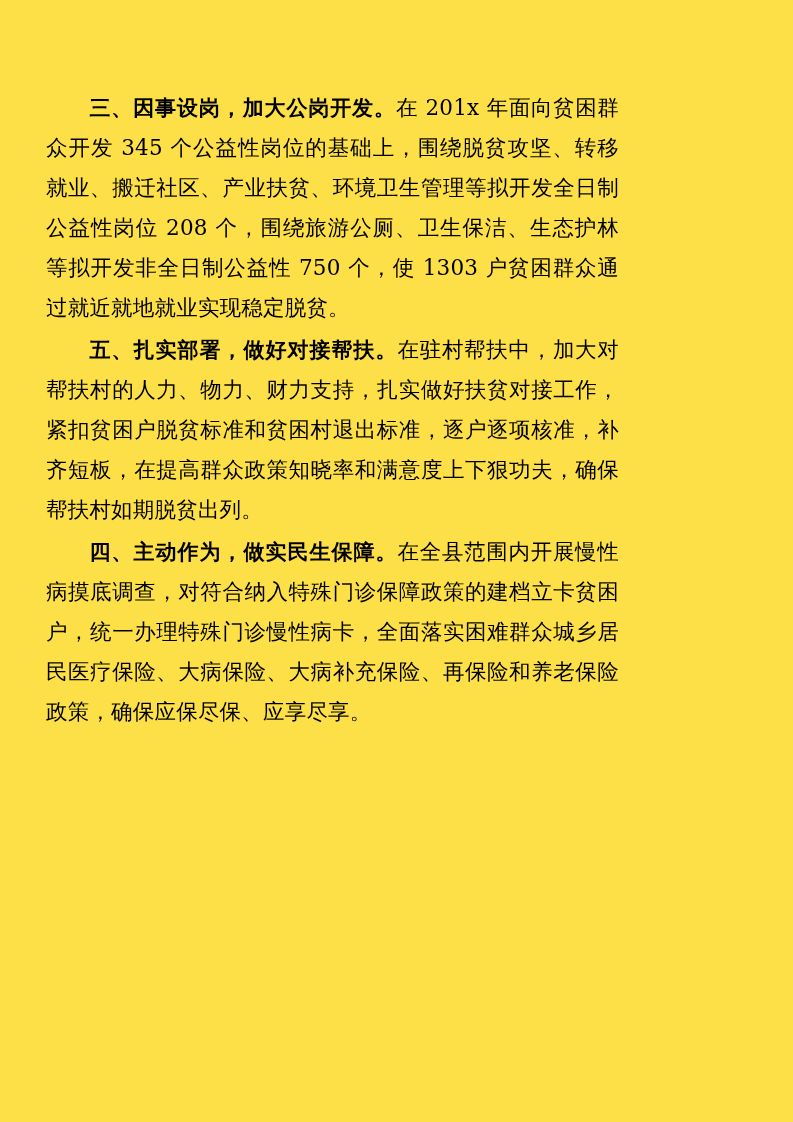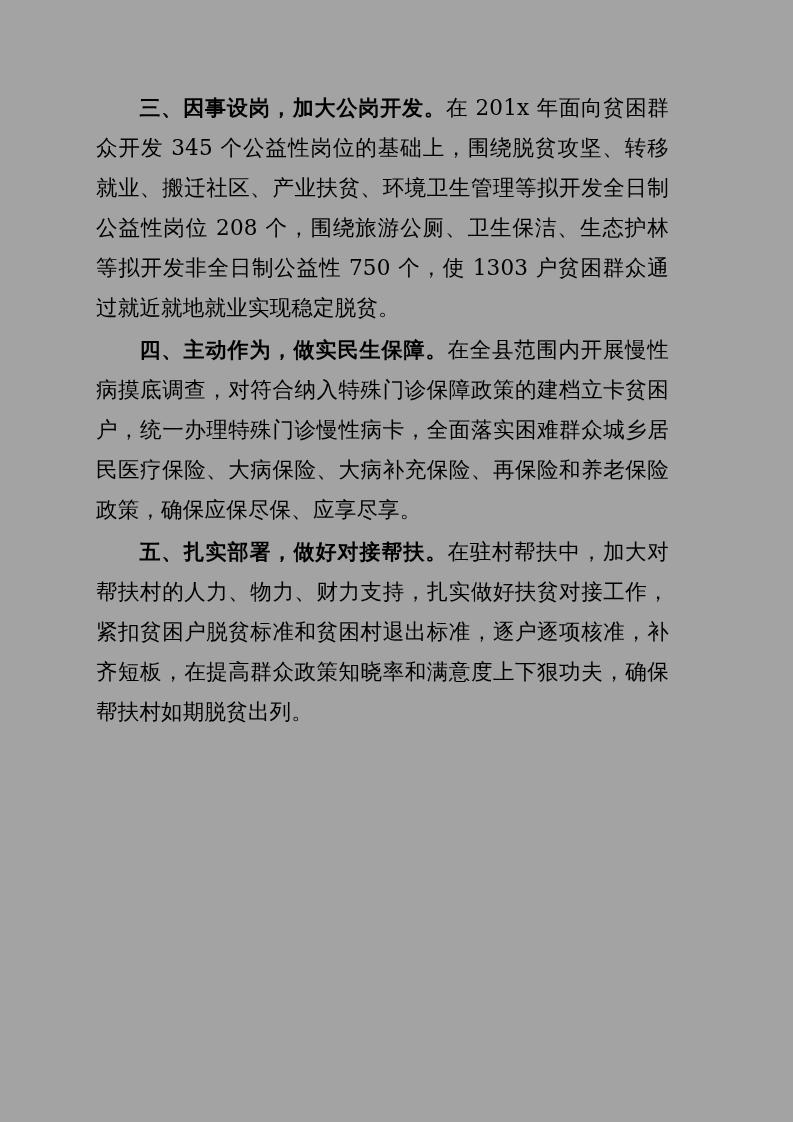--- a/index.html
+++ b/index.html
@@ -11,23 +11,23 @@
     width: 793px;
     height: 1122px;
     font-family: "DejaVu Serif", "Liberation Serif", serif;
     color: #000000;
     overflow: hidden;
   }
   .page {
     position: relative;
     width: 793px;
     height: 1122px;
-    background: #a3a3a3;
+    background: #fde047;
     box-sizing: border-box;
-    padding: 88px 110px 80px 96px;
+    padding: 88px 110px 80px 46px;
   }
   .doc-body {
     width: 573px;
   }
   .para {
     margin: 0 0 2px 0;
     font-size: 21.5px;
     line-height: 40px;
     text-align: justify;
     text-justify: inter-ideograph;
@@ -52,21 +52,21 @@
 <body>
 
 <div class="page">
   <div class="doc-body">
 
     <p class="para">
       <span class="indent"></span><span class="lead">三、因事设岗，加大公岗开发。</span><span class="rest">在 201x 年面向贫困群众开发 345 个公益性岗位的基础上，围绕脱贫攻坚、转移就业、搬迁社区、产业扶贫、环境卫生管理等拟开发全日制公益性岗位 208 个，围绕旅游公厕、卫生保洁、生态护林等拟开发非全日制公益性 750 个，使 1303 户贫困群众通过就近就地就业实现稳定脱贫。</span>
     </p>
 
     <p class="para">
-      <span class="indent"></span><span class="lead">四、主动作为，做实民生保障。</span><span class="rest">在全县范围内开展慢性病摸底调查，对符合纳入特殊门诊保障政策的建档立卡贫困户，统一办理特殊门诊慢性病卡，全面落实困难群众城乡居民医疗保险、大病保险、大病补充保险、再保险和养老保险政策，确保应保尽保、应享尽享。</span>
+      <span class="indent"></span><span class="lead">五、扎实部署，做好对接帮扶。</span><span class="rest">在驻村帮扶中，加大对帮扶村的人力、物力、财力支持，扎实做好扶贫对接工作，紧扣贫困户脱贫标准和贫困村退出标准，逐户逐项核准，补齐短板，在提高群众政策知晓率和满意度上下狠功夫，确保帮扶村如期脱贫出列。</span>
     </p>
 
     <p class="para">
-      <span class="indent"></span><span class="lead">五、扎实部署，做好对接帮扶。</span><span class="rest">在驻村帮扶中，加大对帮扶村的人力、物力、财力支持，扎实做好扶贫对接工作，紧扣贫困户脱贫标准和贫困村退出标准，逐户逐项核准，补齐短板，在提高群众政策知晓率和满意度上下狠功夫，确保帮扶村如期脱贫出列。</span>
+      <span class="indent"></span><span class="lead">四、主动作为，做实民生保障。</span><span class="rest">在全县范围内开展慢性病摸底调查，对符合纳入特殊门诊保障政策的建档立卡贫困户，统一办理特殊门诊慢性病卡，全面落实困难群众城乡居民医疗保险、大病保险、大病补充保险、再保险和养老保险政策，确保应保尽保、应享尽享。</span>
     </p>
 
   </div>
 </div>
 
 </body></html>

